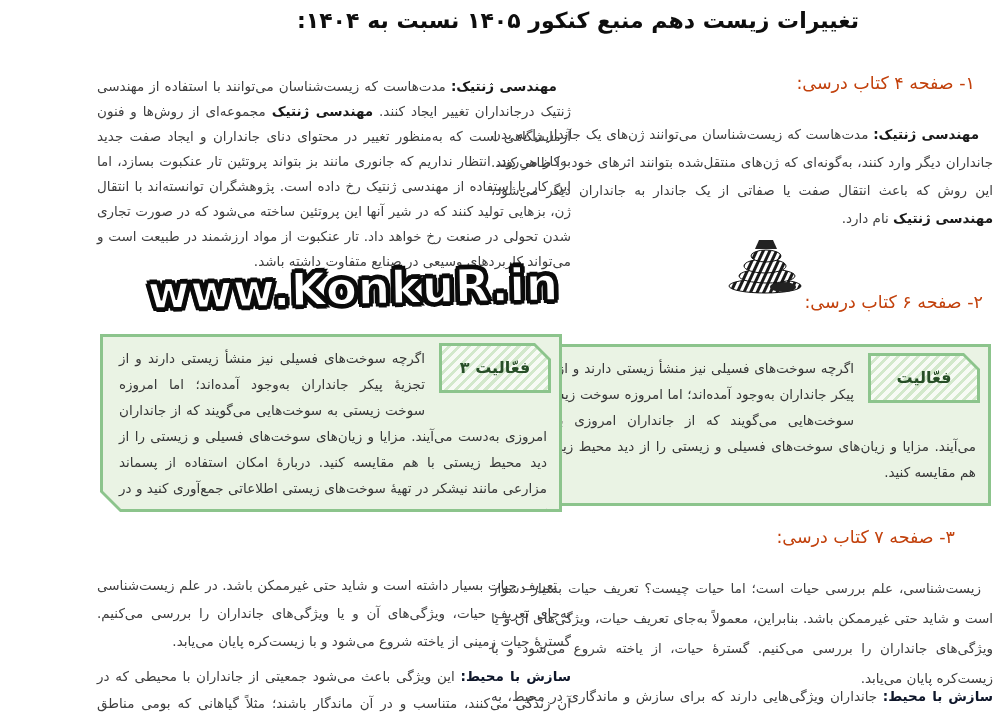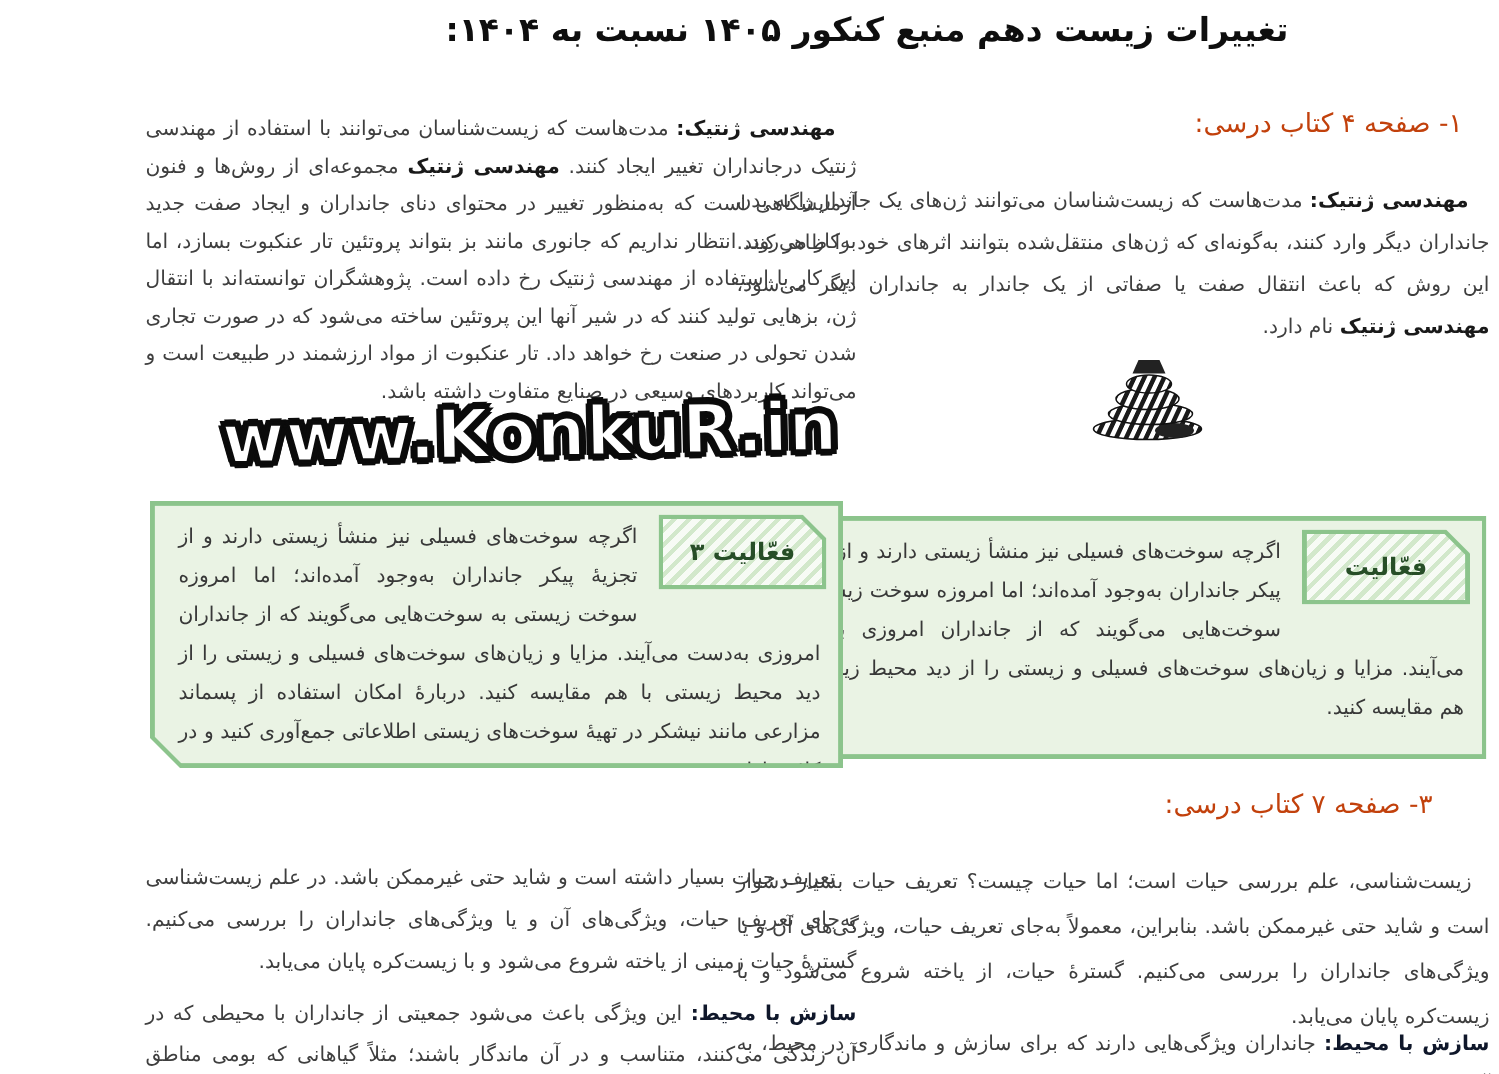--- a/index.html
+++ b/index.html
@@ -60,20 +60,21 @@
         font-weight:bold;font-size:16px;color:#274e27;}
 </style>
 </head>
 <body>
 
 <div class="page">
 
   <div class="doc-title">تغییرات زیست دهم منبع کنکور ۱۴۰۵ نسبت به ۱۴۰۴:</div>
 
   <div class="h-num" id="h1">۱- صفحه ۴ کتاب درسی:</div>
+  <div class="h-num" id="h2">۲- صفحه ۶ کتاب درسی:</div>
   <div class="h-num" id="h3">۳- صفحه ۷ کتاب درسی:</div>
 
   <p class="para col-r" id="rp1"><b>مهندسی ژنتیک:</b><span> مدت‌هاست که زیست‌شناسان می‌توانند ژن‌های یک جاندار را به بدن جانداران دیگر وارد کنند، به‌گونه‌ای که ژن‌های منتقل‌شده بتوانند اثرهای خود را ظاهر کنند. این روش که باعث انتقال صفت یا صفاتی از یک جاندار به جانداران دیگر می‌شود، </span><b>مهندسی ژنتیک</b><span> نام دارد.</span></p>
 
   <div class="logo">
     <svg width="80" height="64" viewBox="0 0 80 64" aria-hidden="true">
       <defs>
         <pattern id="st" width="6" height="6" patternUnits="userSpaceOnUse" patternTransform="rotate(25)">
           <rect width="6" height="6" fill="#ffffff"></rect>
           <rect width="3" height="6" fill="#1a1a1a"></rect>

